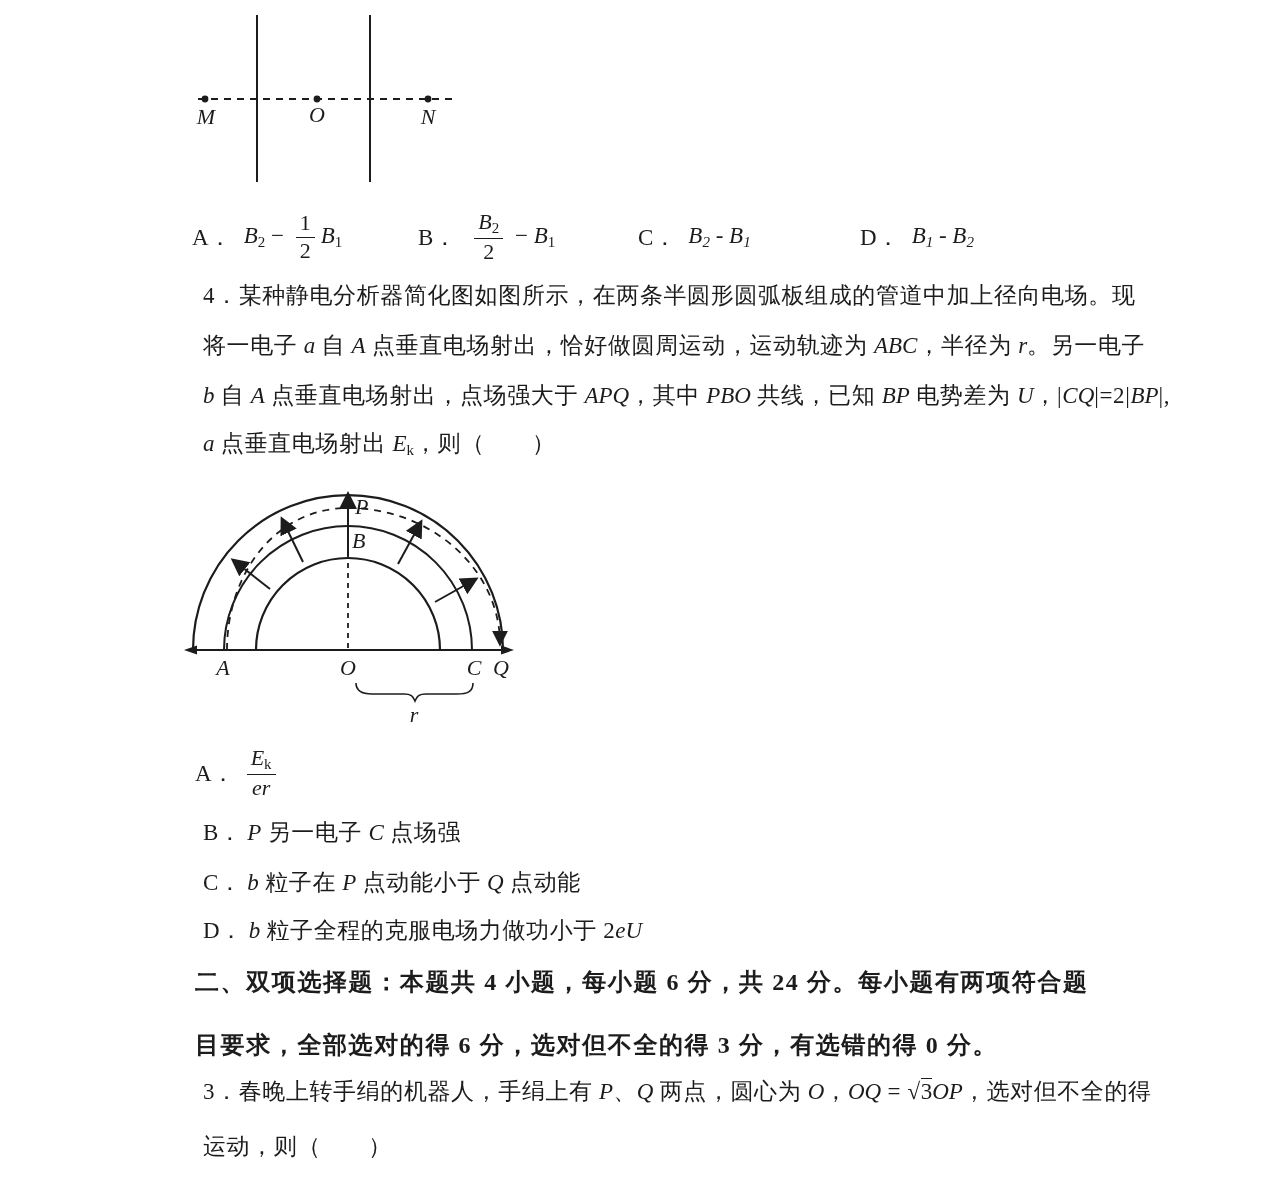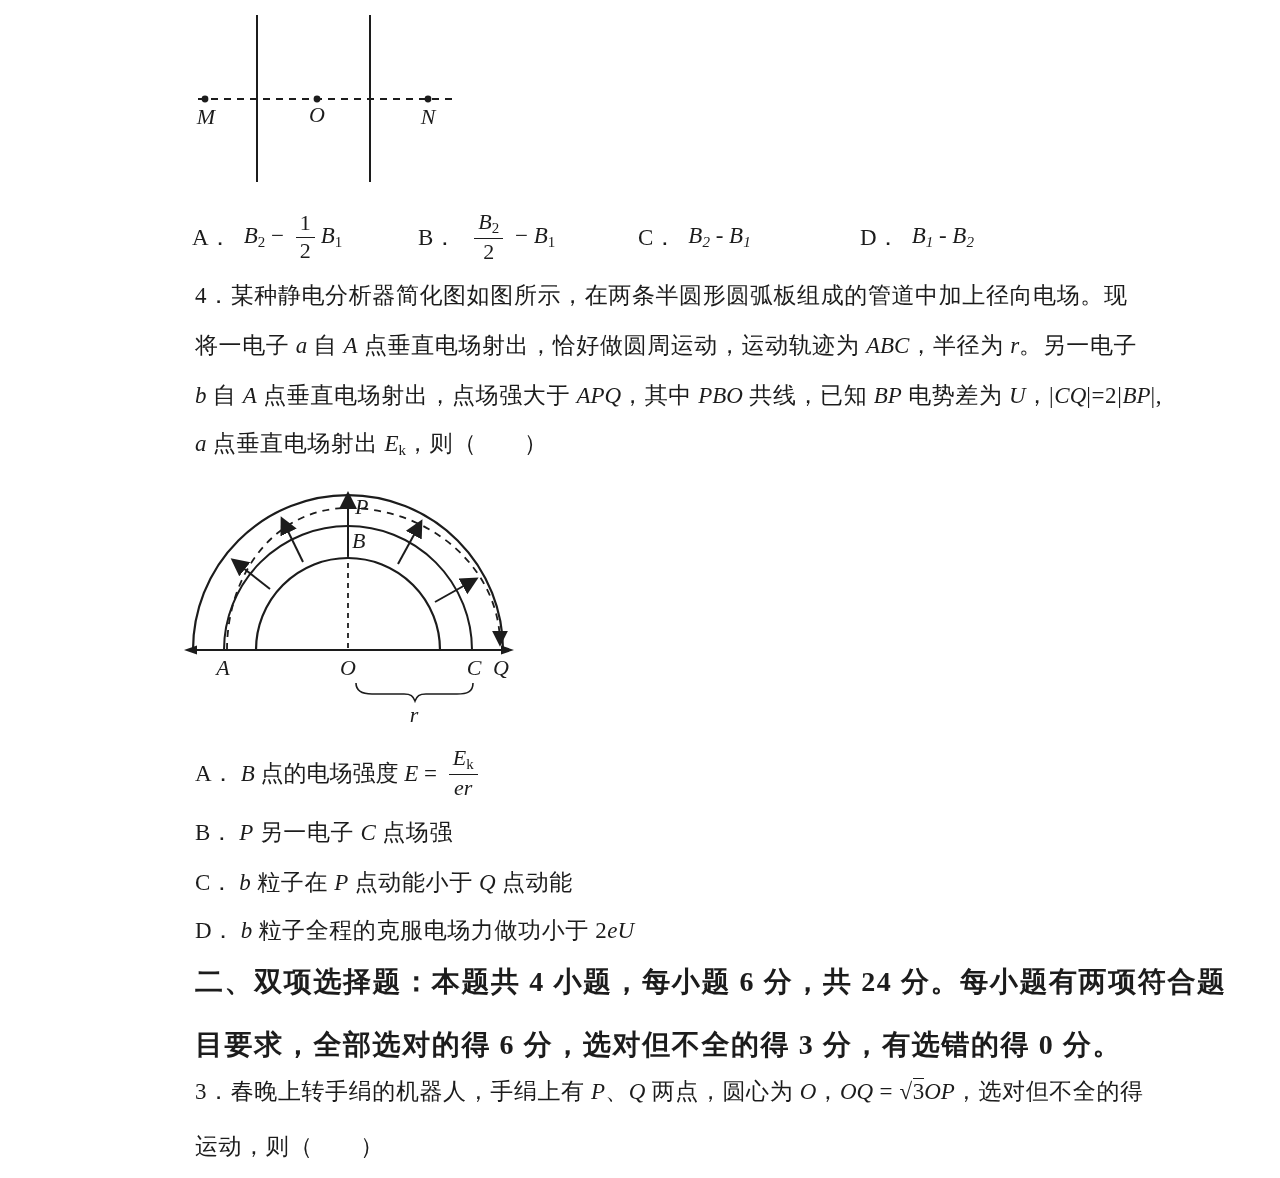--- a/index.html
+++ b/index.html
@@ -1,21 +1,21 @@
 <!DOCTYPE html>
 <html><head>
 <meta charset="utf-8">
 <style>
   html,body{margin:0;padding:0;}
   body{
     width:1280px;height:1178px;background:#ffffff;position:relative;overflow:hidden;
     font-family:"Liberation Serif","DejaVu Serif",serif;color:#1c1c1c;
   }
-  .line{position:absolute;left:195px;font-size:23px;letter-spacing:0.6px;white-space:pre;line-height:30px;}
-  .bold-line{position:absolute;left:195px;font-size:28px;font-weight:bold;letter-spacing:1.6px;white-space:pre;line-height:32px;}
+  .line{position:absolute;left:203px;font-size:23px;letter-spacing:0.6px;white-space:pre;line-height:30px;}
+  .bold-line{position:absolute;left:195px;font-size:24px;font-weight:bold;letter-spacing:1.6px;white-space:pre;line-height:32px;}
   .mi{font-style:italic;letter-spacing:0;}
   .rad{border-top:1.6px solid #1c1c1c;letter-spacing:0;}
   .sub{font-size:15px;vertical-align:-4px;letter-spacing:0;}
   .subi{font-size:15px;vertical-align:-4px;font-style:italic;letter-spacing:0;}
   .optflex{position:absolute;display:flex;align-items:center;height:58px;font-size:23px;white-space:pre;}
   .olabel{margin-right:12px;letter-spacing:0;}
   .frac{display:inline-flex;flex-direction:column;align-items:center;margin:0 6px;font-size:22px;line-height:1.12;}
   .frac .num{border-bottom:1.8px solid #1c1c1c;padding:0 4px 1px;}
   .frac .den{padding:1px 4px 0;}
   svg{position:absolute;overflow:visible;}
@@ -85,21 +85,21 @@
   <text class="lbl" x="175" y="44">P</text>
   <text class="lbl" x="172" y="78">B</text>
   <text class="lbl" x="43" y="205" text-anchor="middle">A</text>
   <text class="lbl" x="168" y="205" text-anchor="middle">O</text>
   <text class="lbl" x="294" y="205" text-anchor="middle">C</text>
   <text class="lbl" x="321" y="205" text-anchor="middle">Q</text>
   <text class="lbl" x="234" y="252" text-anchor="middle">r</text>
 </svg>
 
 <div class="optflex" style="left:195px;top:744px">
-  <span class="olabel" style="margin-right:6px">A．</span><span><span class="mi">B</span><span> 点的电场强度 </span><span class="mi">E</span><span> = </span></span><span class="frac"><span class="num"><span class="mi">E</span><span class="sub">k</span></span><span class="den"><span class="mi">er</span></span></span>
+  <span class="olabel" style="margin-right:6px">A．</span><span class="frac"><span class="num"><span class="mi">E</span><span class="sub">k</span></span><span class="den"><span class="mi">er</span></span></span>
 </div>
 <div class="line" style="top:818px"><span class="olabel" style="margin-right:6px">B．</span><span><span class="mi">P</span><span> 另一电子 </span><span class="mi">C</span><span> 点场强</span></span></div>
 <div class="line" style="top:868px"><span class="olabel" style="margin-right:6px">C．</span><span><span class="mi">b</span><span> 粒子在 </span><span class="mi">P</span><span> 点动能小于 </span><span class="mi">Q</span><span> 点动能</span></span></div>
 <div class="line" style="top:916px"><span class="olabel" style="margin-right:6px">D．</span><span><span class="mi">b</span><span> 粒子全程的克服电场力做功小于 2</span><span class="mi">eU</span></span></div>
 
 <div class="bold-line" style="top:966px">二、双项选择题：本题共 4 小题，每小题 6 分，共 24 分。每小题有两项符合题</div>
 <div class="bold-line" style="top:1029px">目要求，全部选对的得 6 分，选对但不全的得 3 分，有选错的得 0 分。</div>
 
 <div class="line" style="top:1077px"><span>3．春晚上转手绢的机器人，手绢上有 </span><span class="mi">P</span><span>、</span><span class="mi">Q</span><span> 两点，圆心为 </span><span class="mi">O</span><span>，</span><span class="mi">OQ</span><span> = </span><span>√</span><span class="rad">3</span><span class="mi">OP</span><span>，选对但不全的得</span></div>
 <div class="line" style="top:1132px"><span>运动，则（　　）</span></div>

